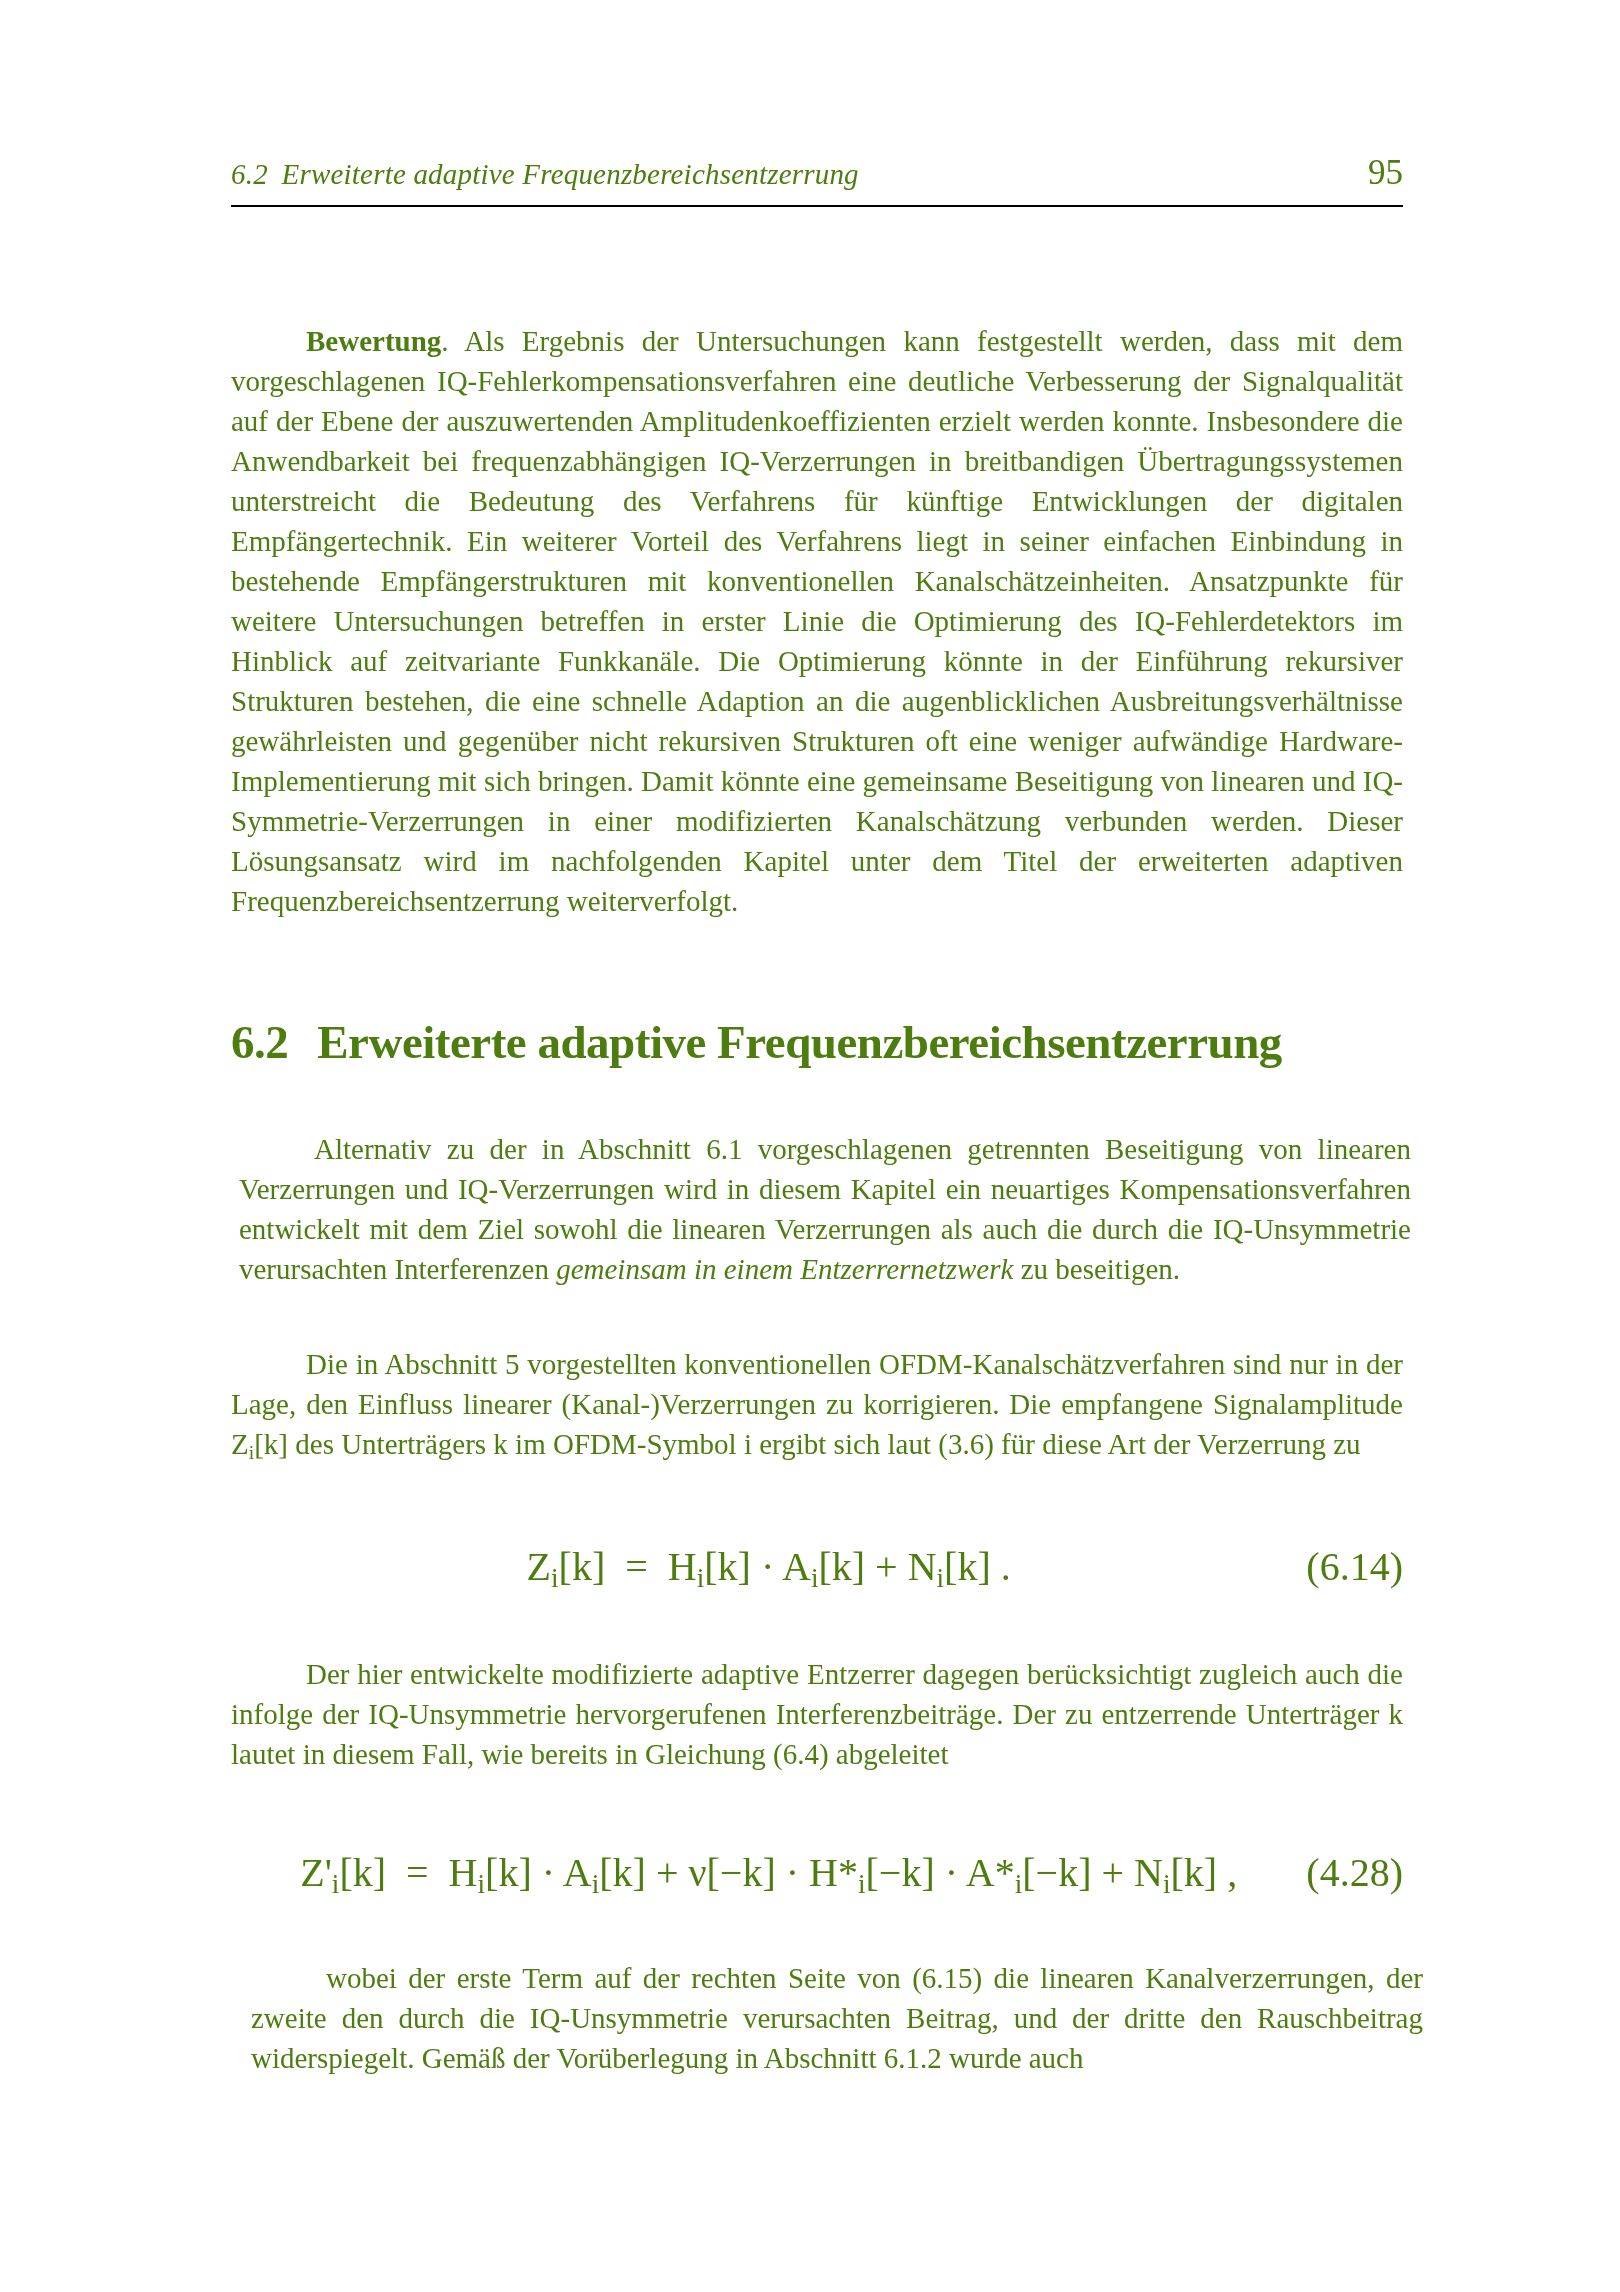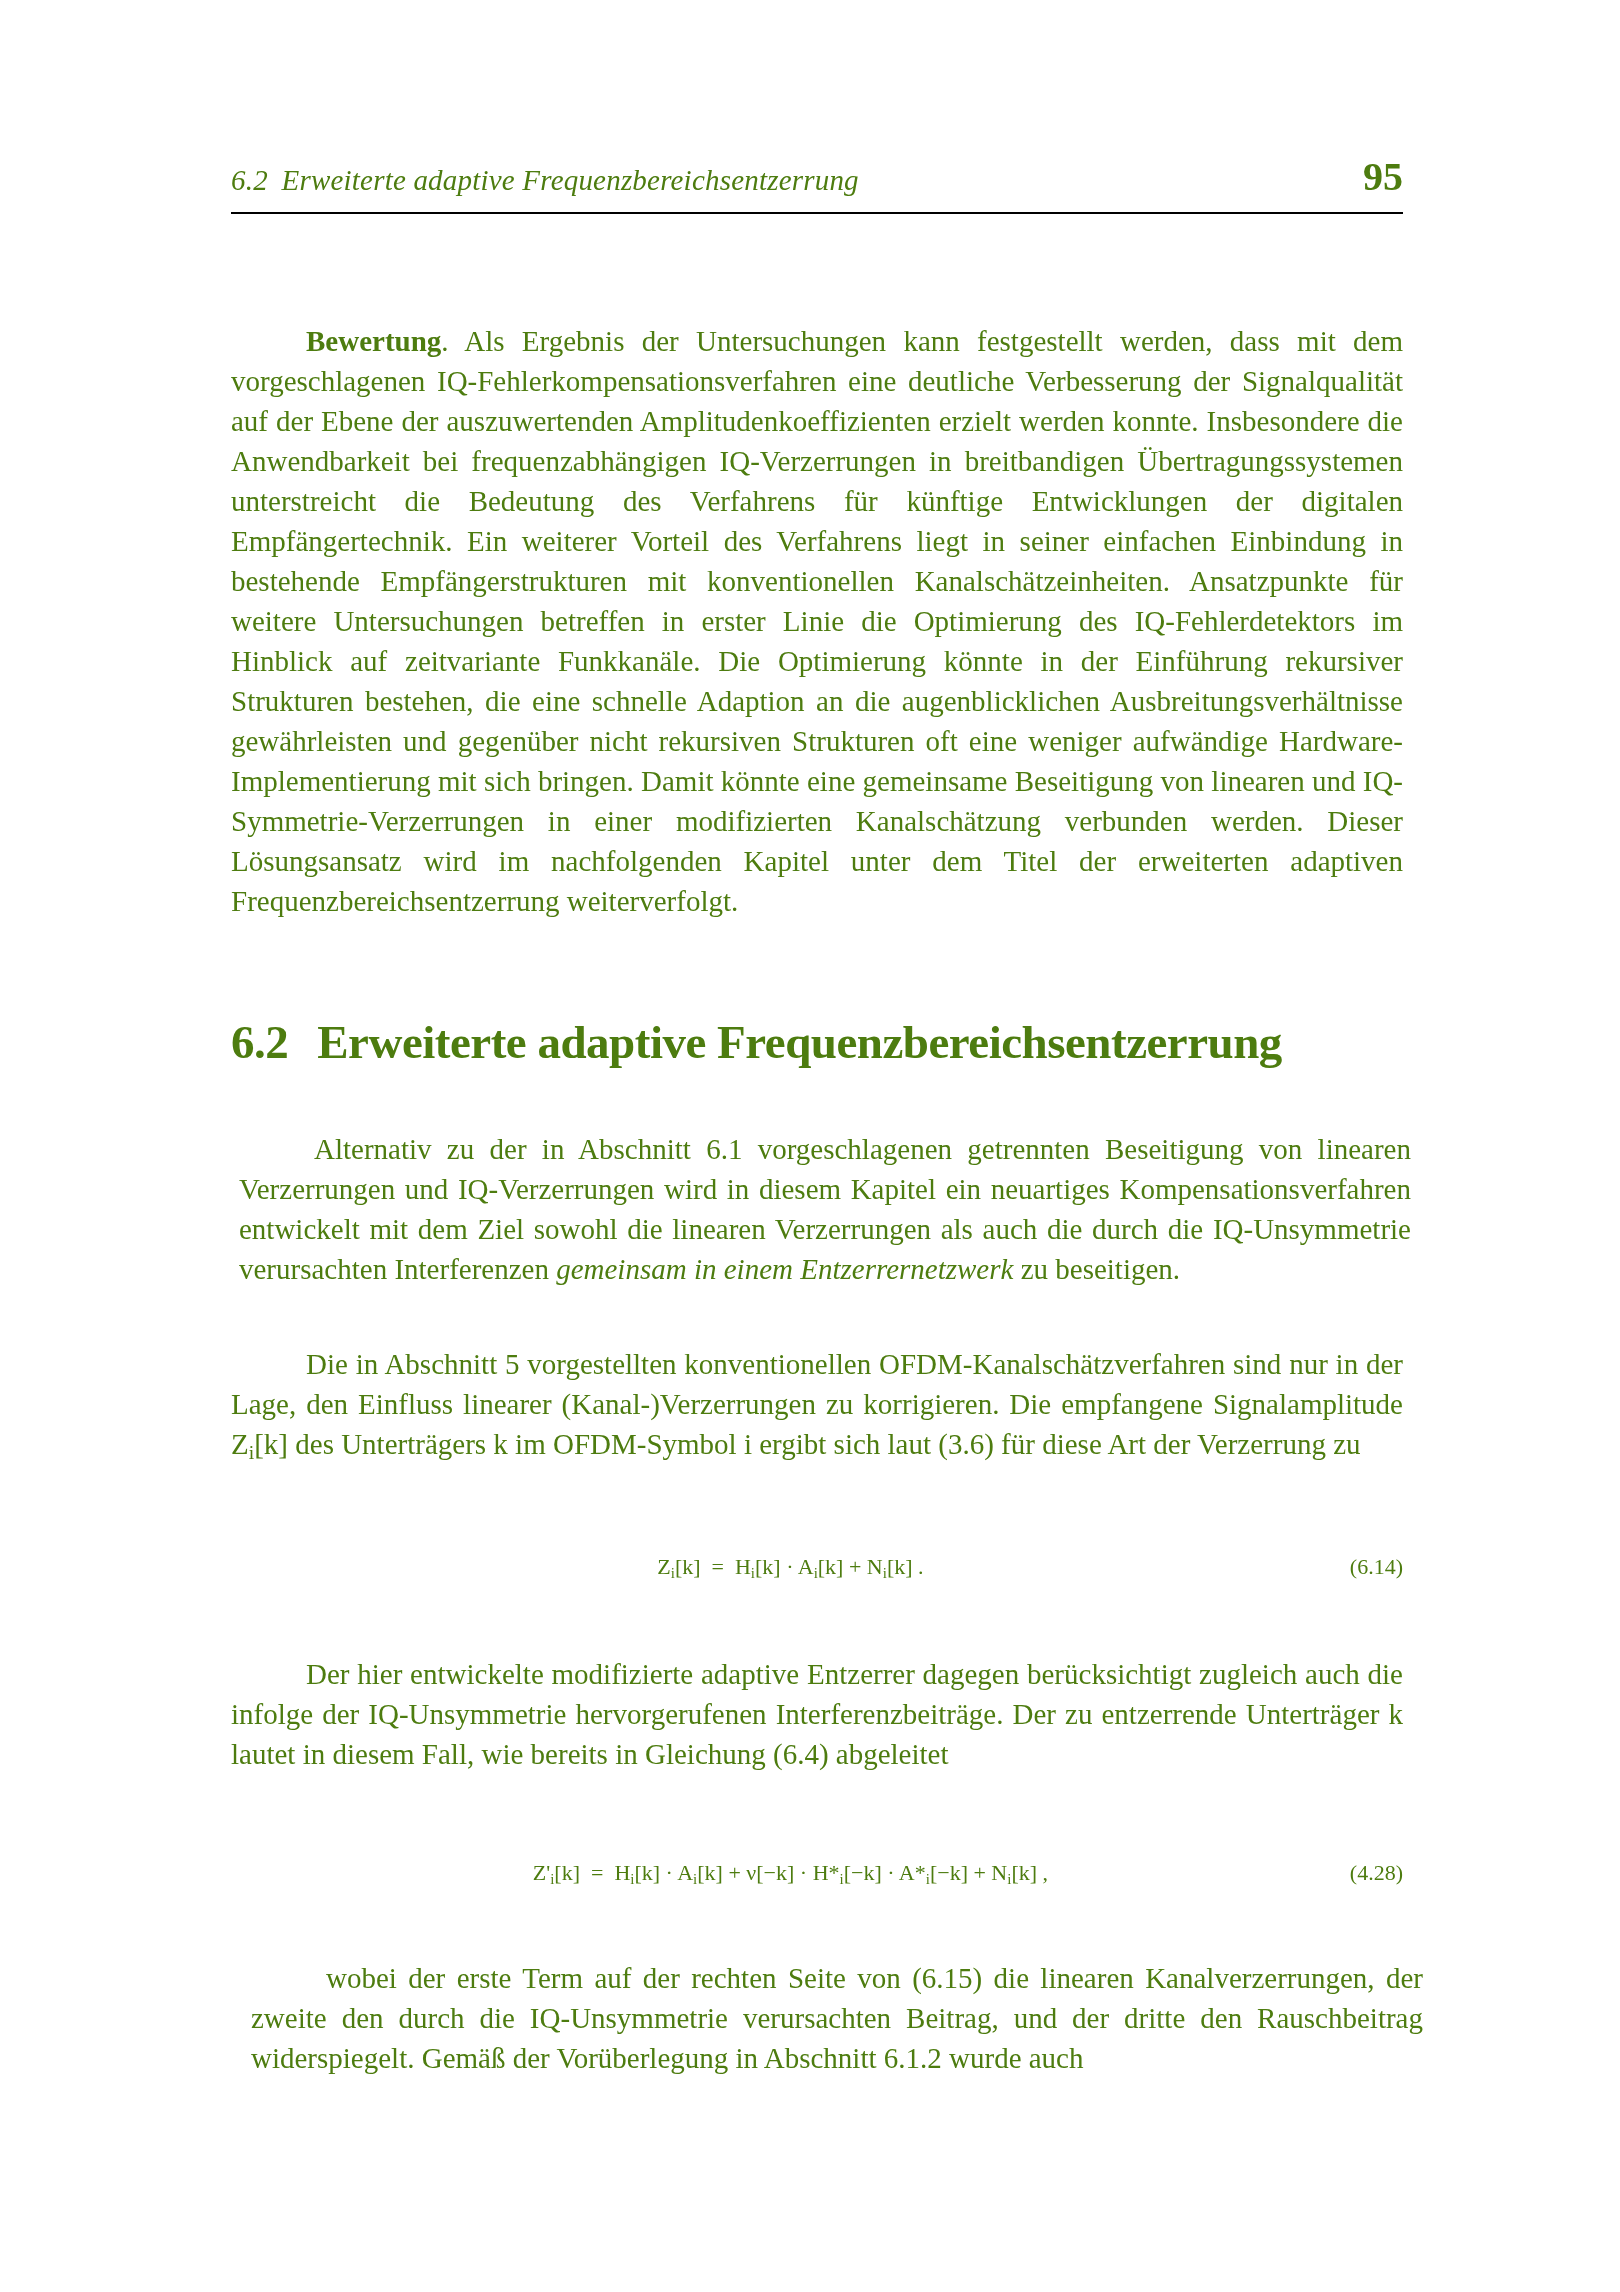--- a/index.html
+++ b/index.html
@@ -27,22 +27,22 @@
     border-bottom: 2px solid #000000;
     padding-bottom: 11.8px;
   }
   .runhead-title {
     font-style: italic;
     font-size: 29px;
     letter-spacing: 0.2px;
   }
   .runhead-no { margin-right: 13.7px; }
   .pagenum {
-    font-weight: bold;
-    font-size: 40px;
+    font-weight: normal;
+    font-size: 35px;
   }
   
   .para {
     font-size: 29px;
     line-height: 40px;
     text-align: justify;
     text-indent: 75px;
   }
   .p1 { top: 286px; margin-top: 35px; }
   .p2 { top: 1129px; margin-left: 8px; }
@@ -62,21 +62,21 @@
     font-size: 47px;
     font-weight: bold;
     white-space: nowrap;
     letter-spacing: -0.5px;
   }
   .secheading .sec-no { margin-right: 29px; }
   
   .equation {
     display: flex;
     align-items: center;
-    font-size: 22px;
+    font-size: 40px;
     line-height: 43px;
   }
   .eq1 { top: 1545px; }
   .eq2 { top: 1851px; }
   .eq-body { flex: 1; text-align: center; }
   .eq-num { text-align: right; }
 </style>
 </head>
 <body>
 

